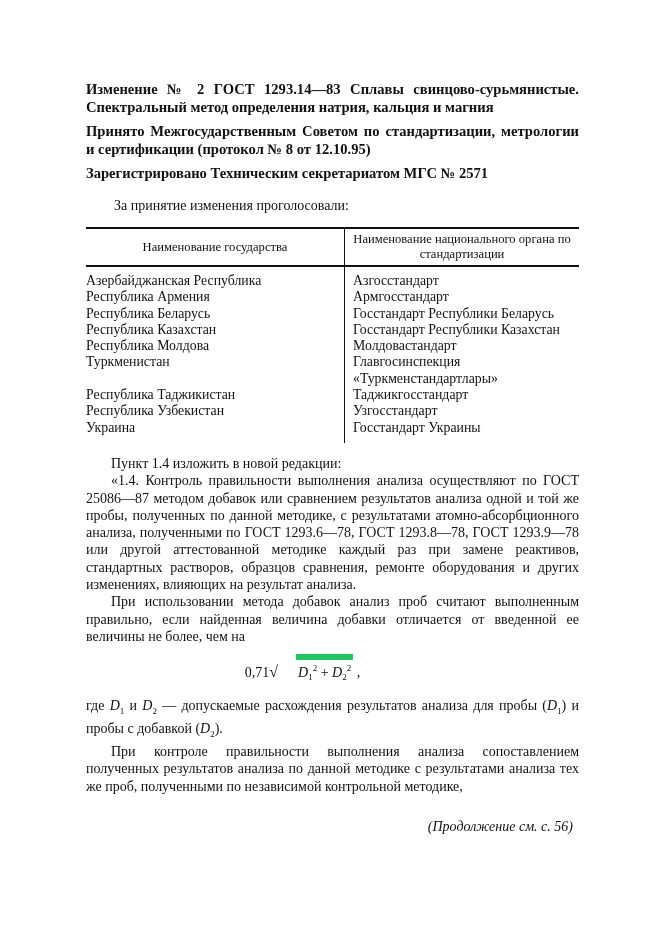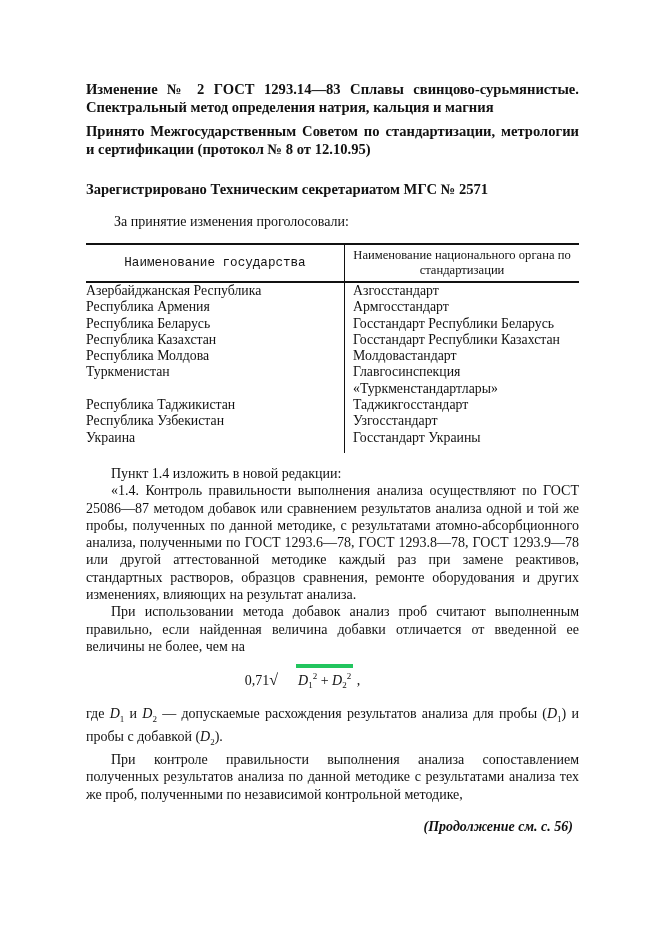--- a/index.html
+++ b/index.html
@@ -1,39 +1,39 @@
 <!DOCTYPE html>
 <html><head>
 <meta charset="utf-8">
 <style>
   html, body { margin: 0; padding: 0; background: #ffffff; }
   body { width: 661px; height: 936px; position: relative; overflow: hidden;
          font-family: "Liberation Serif", "DejaVu Serif", serif; color: #111; }
   .page { position: absolute; left: 86px; top: 80px; width: 493px; }
   .hdr { font-weight: bold; font-size: 14.6px; line-height: 18px; margin: 0; text-align: justify; }
   .hdr.h1 { margin-bottom: 6px; }
-  .hdr.h2 { margin-bottom: 22px; }
+  .hdr.h2 { margin-bottom: 6px; }
   .intro { font-size: 14px; line-height: 18px; margin: 15px 0 0 28px; }
   table.vote { border-collapse: collapse; width: 493px; margin-top: 12px; font-size: 13.8px; }
   table.vote th { font-weight: normal; font-size: 12.6px; line-height: 15px; text-align: center;
                   border-top: 2px solid #111; border-bottom: 2px solid #111; padding: 3px 4px 3px 4px; height: 30px; }
-  table.vote th.c1 { width: 250px; border-right: 1.5px solid #111; font-family: Liberation Mono, monospace; }
+  table.vote th.c1 { width: 250px; border-right: 1.5px solid #111; }
   table.vote td { vertical-align: top; line-height: 16.3px; padding: 0; }
   table.vote td.c1 { border-right: 1.5px solid #111; padding-left: 0; }
   table.vote td.c2 { padding-left: 8px; }
-  table.vote tr.first td { }
+  table.vote tr.first td { padding-top: 6px; }
   table.vote tr.last td { padding-bottom: 7px; }
   .body { font-size: 14px; line-height: 17.3px; text-align: justify; margin-top: 12px; }
   .body p { margin: 0; text-indent: 25px; }
   .formula { text-align: center; margin: 9px 0 10px 0; font-size: 14px; padding-right: 60px; }
-  .sqrt { display: inline-block; border-top: 4px solid #22c55e; padding: 0 2px; margin-left: 18px; position: relative; }
+  .sqrt { display: inline-block; border-top: 6px solid #22c55e; padding: 0 2px; margin-left: 18px; position: relative; }
   .sqrt-sign { font-size: 16px; }
   i.v { font-style: italic; }
   sub, sup { font-size: 9px; }
-  .cont { text-align: right; font-style: italic; font-size: 14px; margin-top: 16px; padding-right: 6px; font-weight: bold; }
+  .cont { text-align: right; font-style: italic; font-size: 14px; margin-top: 24px; padding-right: 6px; }
 </style>
 </head>
 <body>
 
 <div class="page">
   <p class="hdr h1">Изменение № 2 ГОСТ  1293.14—83 Сплавы свинцово-сурьмянистые. Спектральный метод определения натрия, кальция и магния</p>
   <p class="hdr h2">Принято Межгосударственным Советом по стандартизации, метрологии и сертификации (протокол № 8 от 12.10.95)</p>
   <p class="hdr">Зарегистрировано Техническим секретариатом МГС № 2571</p>
 
   <p class="intro">За принятие изменения проголосовали:</p>

